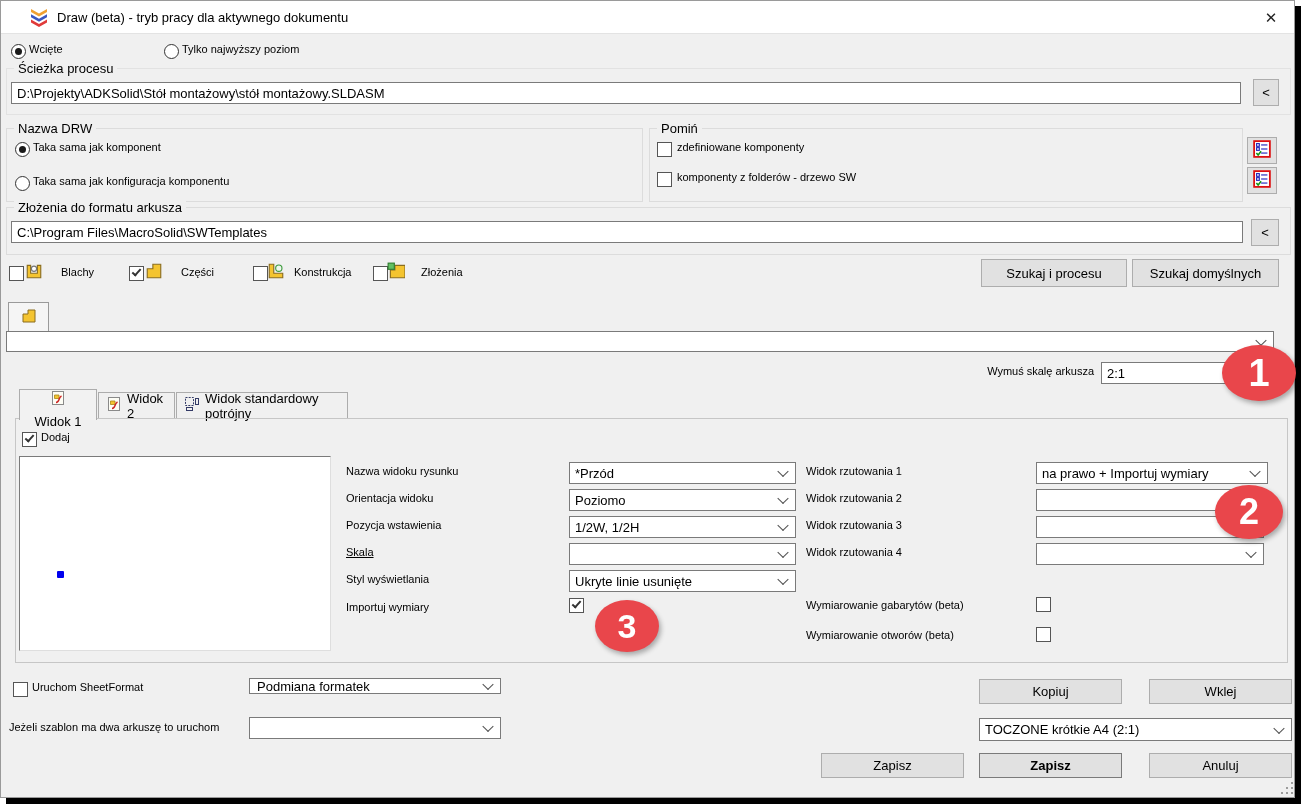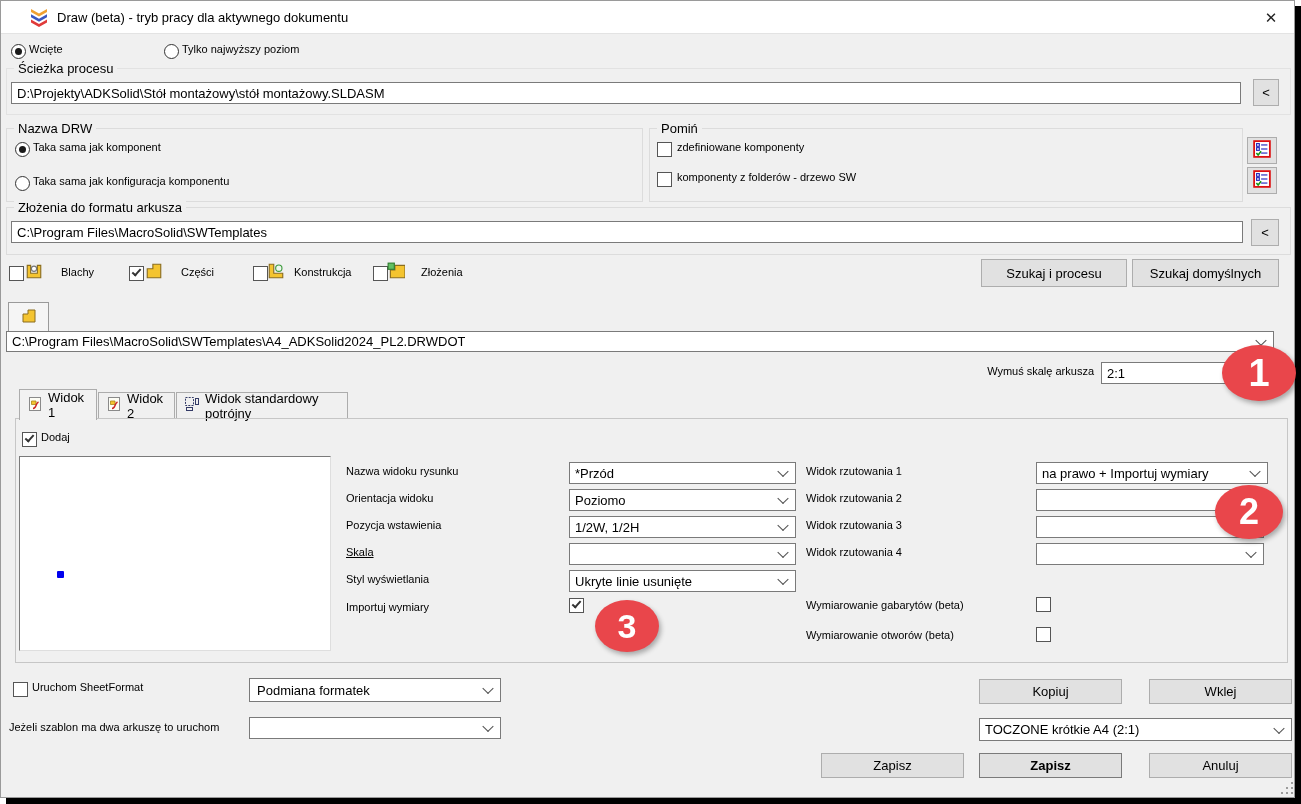--- a/index.html
+++ b/index.html
@@ -148,29 +148,28 @@
   <button class="btn" style="left:1131px;top:258px;width:147px;height:28px;">Szukaj domyślnych</button>
 
   <div class="tab active" style="left:7px;top:301px;width:41px;height:29px;justify-content:center;background:#f5f5f5;border-color:#9a9a9a;">
     <span>
       <svg width="16" height="16" viewBox="0 0 16 16">
         <path d="M2 14 V6 h5 V2 h7 v12 z" fill="#f4c430" stroke="#8a6d1f"></path>
       </svg>
     </span>
   </div>
   <div class="combo" style="left:5px;top:330px;width:1268px;height:21px;">
-    <span class="ctext">C:\Program Files\MacroSolid\SWTemplates\A4_ADKSolid2024_PL2.DRWDOT</span>
     <span class="chev"></span>
   </div>
 
   <span class="lbl" style="left:960px;top:364px;width:133px;text-align:right;">Wymuś skalę arkusza</span>
   <input class="txt" style="left: 1100px; top: 361px; width: 172px; height: 22px;" readonly="" value="2:1">
   <div class="badge" style="left:1221px;top:344px;width:74px;height:56px;font-size:38px;">1</div>
 
-  <div class="tab active" style="left:18px;top:388px;width:78px;height:31px;">
+  <div class="tab active" style="left:18px;top:388px;width:78px;height:31px;flex-direction:column;">
     <span>
       <svg width="16" height="16" viewBox="0 0 16 16">
         <rect x="2.5" y="1.5" width="11" height="13" fill="#fdfdf5" stroke="#8a8a8a"></rect>
         <path d="M4.5 5 h4.5 v3.5 h-4.5 z" fill="#f4c430" stroke="#a98618" stroke-width="0.8"></path>
         <path d="M6 12.5 c4 0 2-5 5.5-6.5" fill="none" stroke="#cc2222" stroke-width="1.4"></path>
       </svg>
     </span>
     <span>Widok 1</span>
   </div>
   <div class="tab" style="left:97px;top:391px;width:77px;height:27px;">
@@ -264,21 +263,21 @@
   <div class="badge" style="left:1214px;top:484px;width:68px;height:54px;font-size:36px;">2</div>
 
   <span class="lbl" style="left:805px;top:598px;">Wymiarowanie gabarytów (beta)</span>
   <span class="cb" style="left:1035px;top:596px;"></span>
 
   <span class="lbl" style="left:805px;top:628px;">Wymiarowanie otworów (beta)</span>
   <span class="cb" style="left:1035px;top:626px;"></span>
 
   <span class="cb" style="left:12px;top:681px;"></span>
   <span class="lbl" style="left:31px;top:680px;">Uruchom SheetFormat</span>
-  <div class="combo" style="left:248px;top:677px;width:252px;height:24px;padding-left:7px;">
+  <div class="combo" style="left:248px;top:677px;width:252px;height:16px;padding-left:7px;">
     <span class="ctext">Podmiana formatek</span>
     <span class="chev"></span>
   </div>
 
   <span class="lbl" style="left:8px;top:720px;">Jeżeli szablon ma dwa arkuszę to uruchom</span>
   <div class="combo" style="left:248px;top:716px;width:252px;height:22px;">
     <span class="ctext"></span>
     <span class="chev"></span>
   </div>
 

